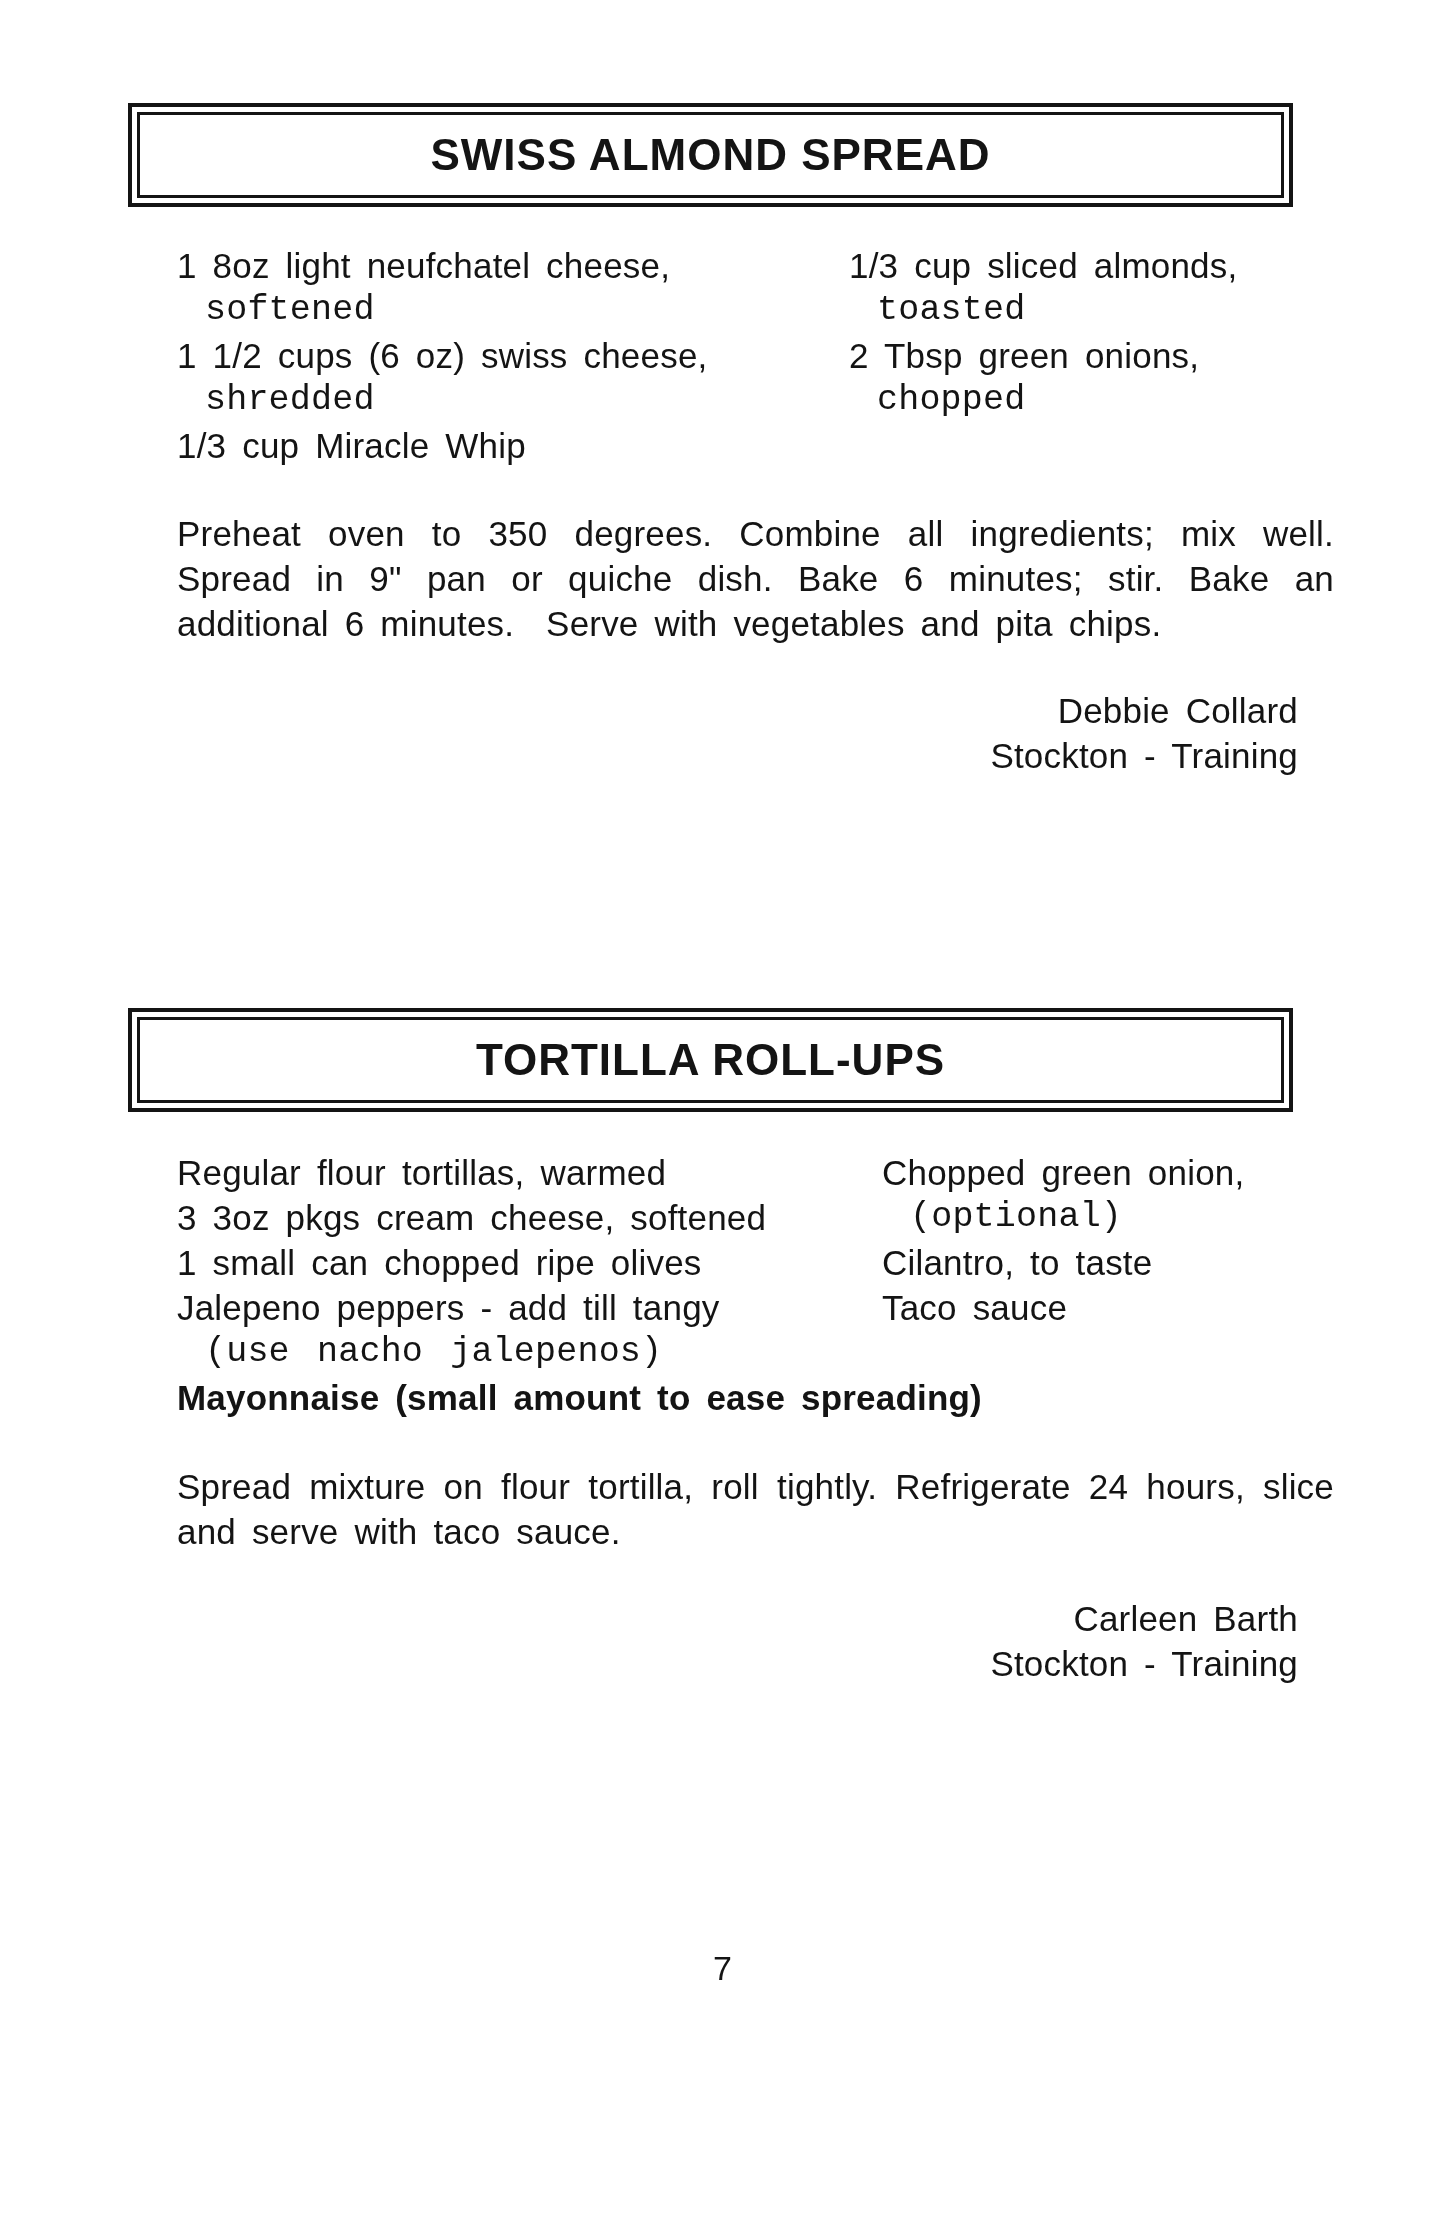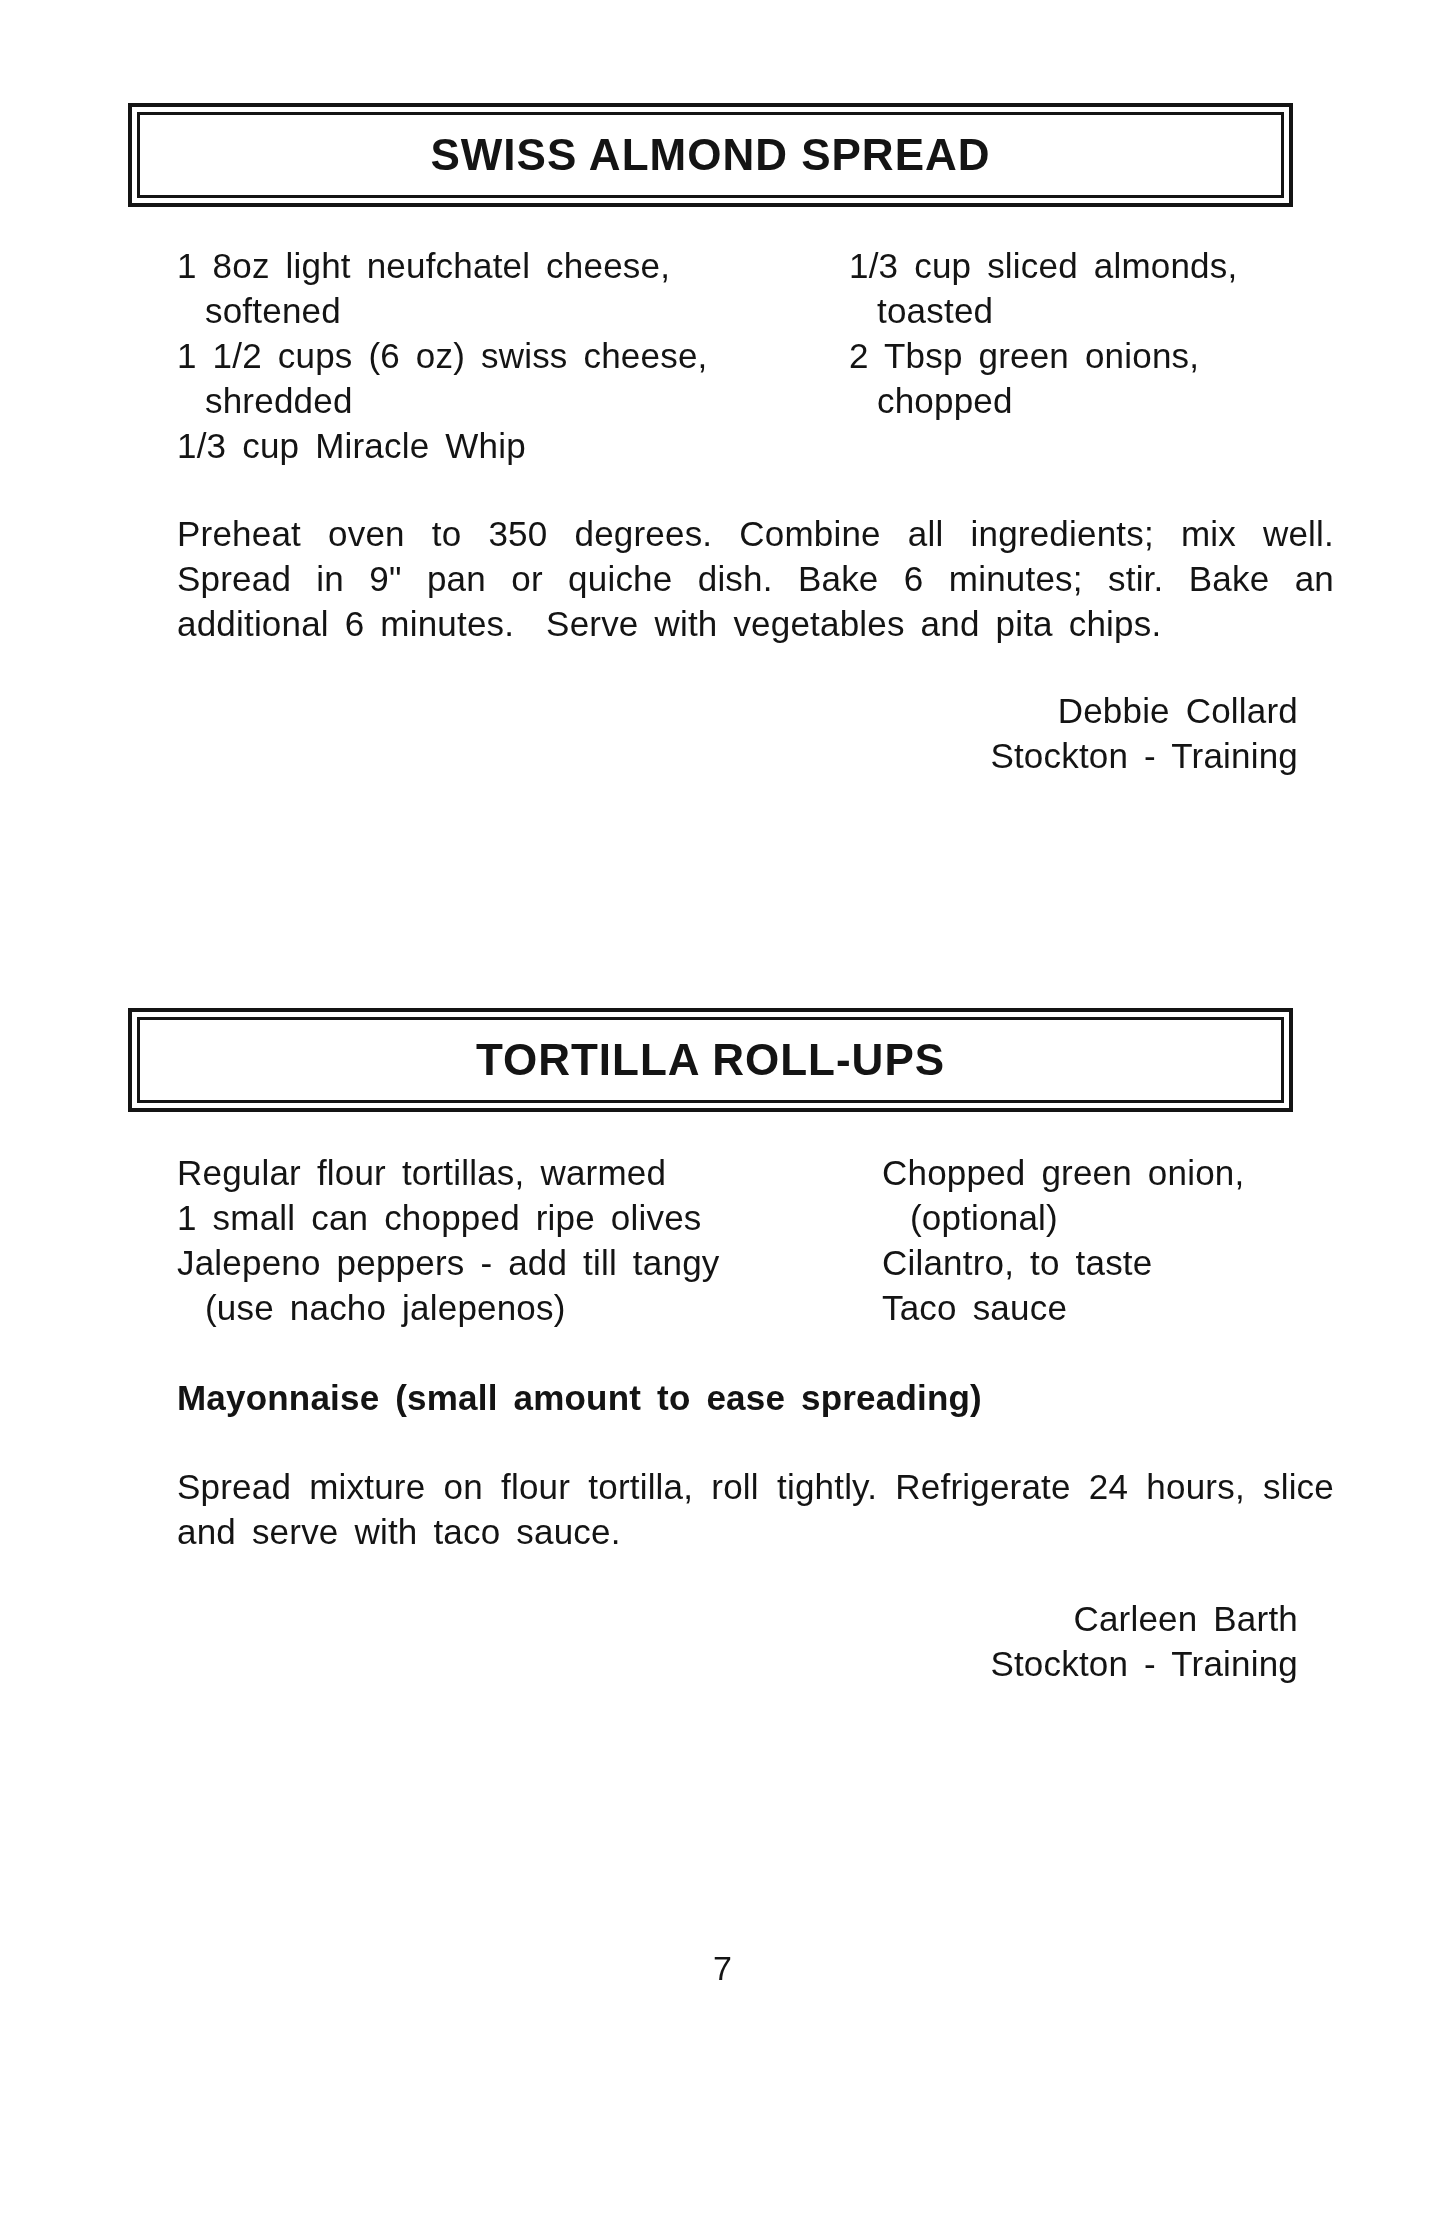--- a/index.html
+++ b/index.html
@@ -43,21 +43,21 @@
   
   .txt {
     font-size: 35px;
     line-height: 45px;
     letter-spacing: 0.2px;
     word-spacing: 6px;
     margin-left: 37px;
   }
   .col { position: absolute; white-space: nowrap; }
   .ing-line { height: 45px; }
-  .ing-line.cont { padding-left: 28px; }
+  .ing-line.cont { padding-left: 28px; font-family: Liberation Mono, monospace; }
 
   .instr {
     position: absolute;
     left: 140px;
     width: 1157px;
   }
   .instr-line.just {
     text-align: justify;
     text-align-last: justify;
   }
@@ -120,20 +120,21 @@
   </div>
 
   <div class="tbox" style="top:1008px;">
     <div class="tbox-inner">
       <div class="tbox-title">TORTILLA ROLL-UPS</div>
     </div>
   </div>
 
   <div class="col txt" style="left:140px; top:1150px;">
     <div class="ing-line">Regular flour tortillas, warmed</div>
+    <div class="ing-line">3 3oz pkgs cream cheese, softened</div>
     <div class="ing-line">1 small can chopped ripe olives</div>
     <div class="ing-line">Jalepeno peppers - add till tangy</div>
     <div class="ing-line cont">(use nacho jalepenos)</div>
   </div>
 
   <div class="col txt" style="left:845px; top:1150px;">
     <div class="ing-line">Chopped green onion,</div>
     <div class="ing-line cont">(optional)</div>
     <div class="ing-line">Cilantro, to taste</div>
     <div class="ing-line">Taco sauce</div>

